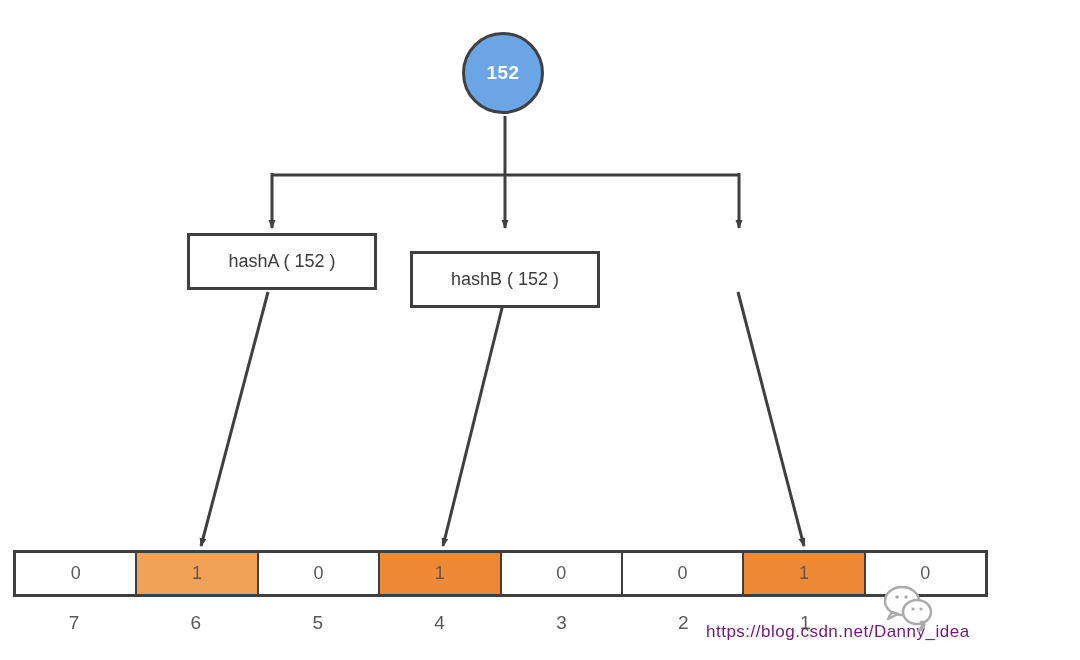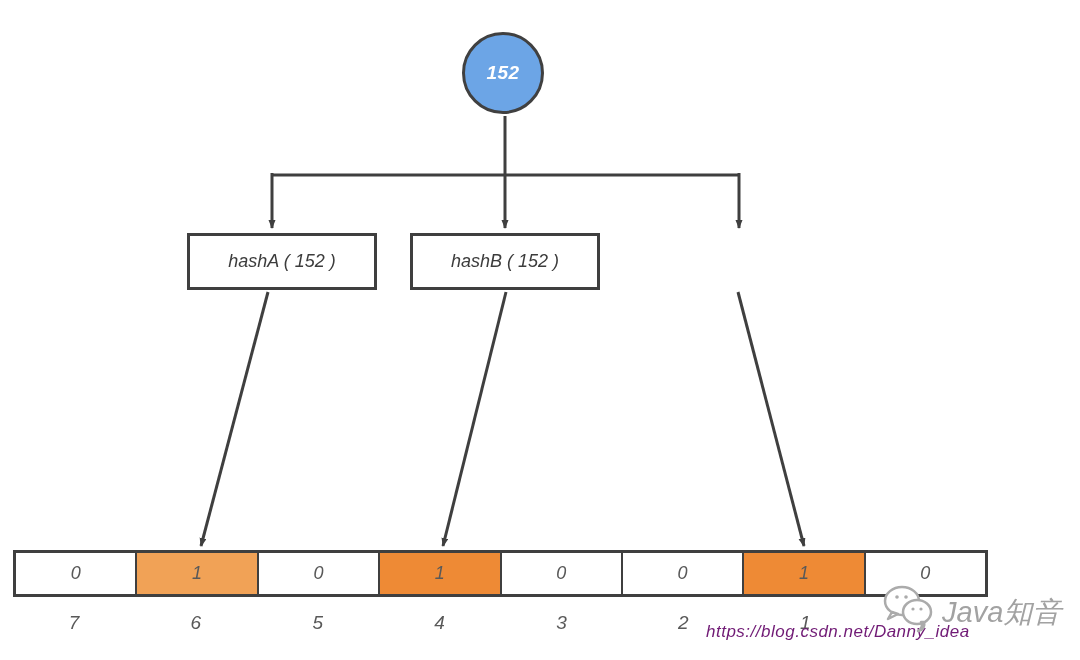--- a/index.html
+++ b/index.html
@@ -1,21 +1,21 @@
 <!DOCTYPE html>
 <html><head>
 <meta charset="utf-8">
 <style>
   html,body{margin:0;padding:0;}
   body{
     width:1080px;height:660px;position:relative;overflow:hidden;
     background:#ffffff;
     font-family:"Liberation Sans", sans-serif;
   }
-  .stage{position:absolute;inset:0;width:912px;height:660px;font-style:italic;}
+  .stage{position:absolute;inset:0;width:912px;height:660px;}
   svg.connectors{position:absolute;left:0;top:0;width:1080px;height:660px;pointer-events:none;}
 
   
   .input-node{
     position:absolute;left:462px;top:32px;width:82px;height:82px;
     border-radius:50%;
     border:3px solid #404040;
     background:#6CA5E6;
     display:flex;align-items:center;justify-content:center;
     color:#ffffff;font-weight:bold;font-size:19px;letter-spacing:.5px;
@@ -23,21 +23,21 @@
   }
 
   
   .hash-box{
     position:absolute;top:233px;height:57px;box-sizing:border-box;
     background:#ffffff;border:3px solid #3F3F3F;
     display:flex;align-items:center;justify-content:center;
     font-size:18px;color:#3C3C3C;
   }
   .hash-box.a{left:180px;width:190px;margin-left:7px;}
-  .hash-box.b{left:410px;width:190px;}
+  .hash-box.b{left:410px;width:190px;margin-top:18px;}
   .hash-box.c{left:643px;width:192px;}
 
   
   .bit-array{
     position:absolute;left:13px;top:550px;width:975px;height:47px;
     box-sizing:border-box;border:3px solid #3F3F3F;background:#fff;
     display:flex;
   }
   .bit-cell{
     flex:1;display:flex;align-items:center;justify-content:center;
@@ -145,16 +145,15 @@
           <path d="M44 39 Q46 46 38 48 Q44 44 41 39 Z" stroke-linejoin="round"></path>
         </g>
         <g fill="#ABABAB">
           <circle cx="17" cy="14" r="1.8"></circle>
           <circle cx="26" cy="14" r="1.8"></circle>
           <circle cx="33" cy="26" r="1.6"></circle>
           <circle cx="41" cy="26" r="1.6"></circle>
         </g>
       </svg>
     </span>
-    <span class="brand-text">Java知音</span>
   </div>
 
 </div>
 
 </body></html>

